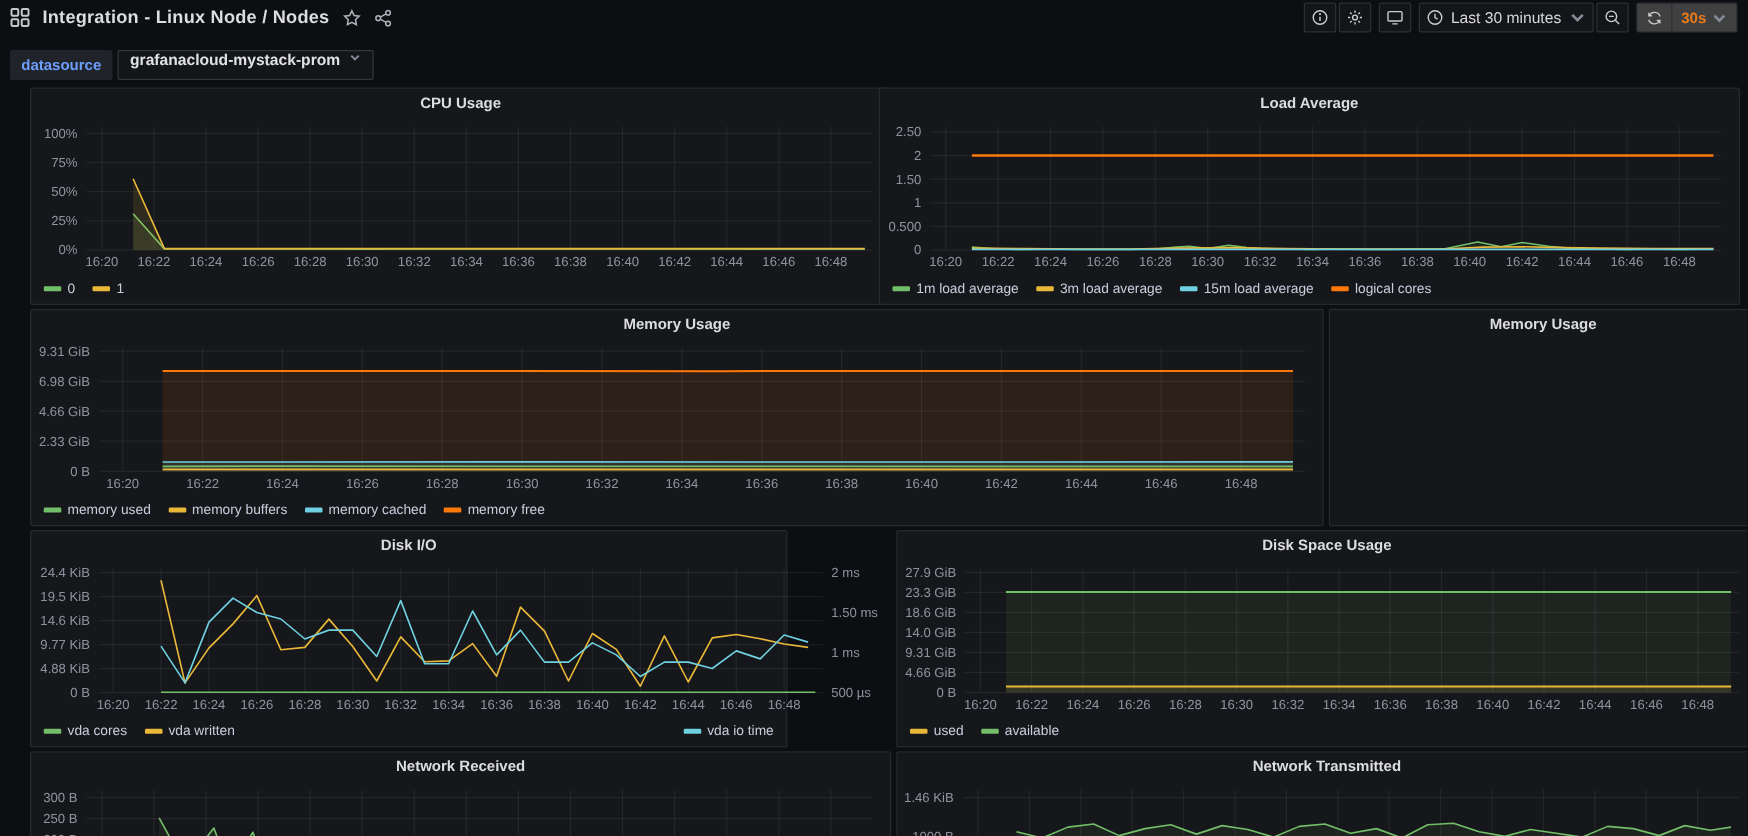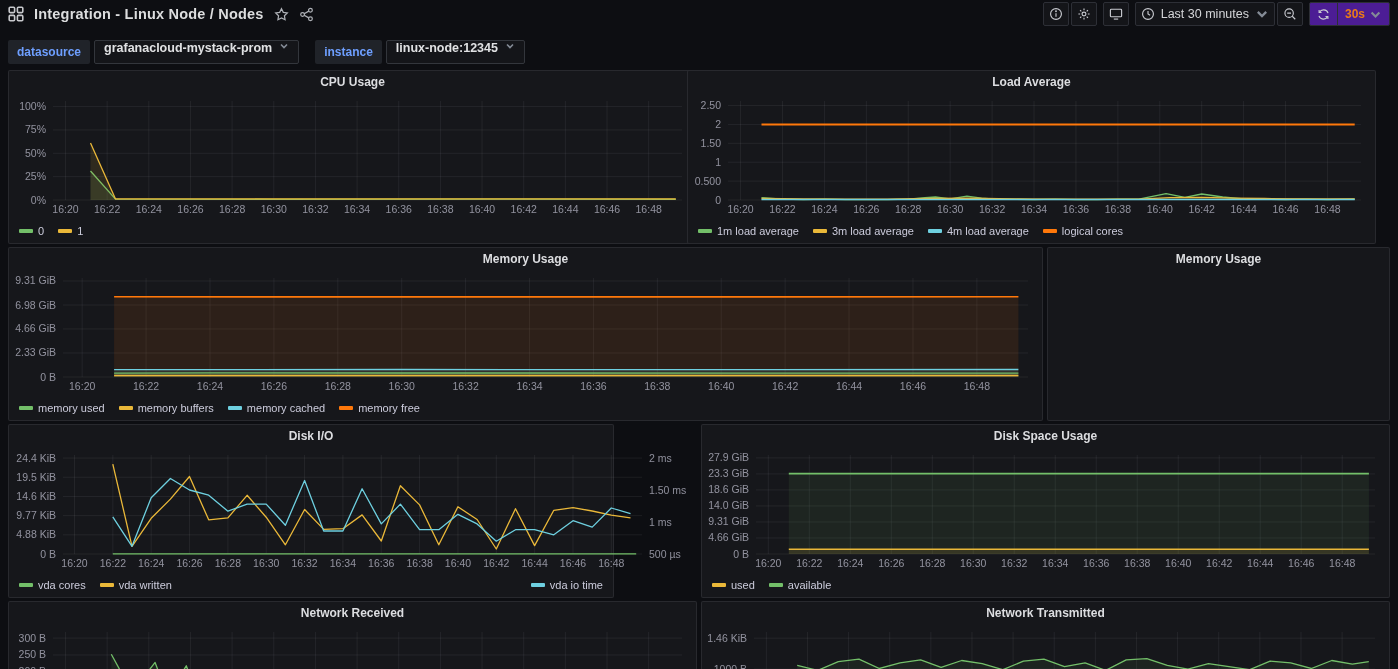--- a/index.html
+++ b/index.html
@@ -17,37 +17,37 @@
   .apps-icon{ width:16px; height:16px; color:#c7c8cc; }
   .dash-title{ font-size:14.5px; font-weight:700; color:#dcddde; letter-spacing:.2px; }
   .tb-ico{ width:15px; height:15px; color:#aeb1b7; cursor:pointer; }
   .tb-right{ margin-left:auto; display:flex; align-items:center; gap:6px; }
   .btn{ height:24px; min-width:26px; border:1px solid #2d2f36; border-radius:2px;
     background:#141519; display:flex; align-items:center; justify-content:center;
     gap:6px; padding:0 5px; cursor:pointer; color:#c9cbd1; }
   .btn svg{ width:14px; height:14px; }
   .btn .lbl{ font-size:12.5px; font-weight:500; color:#d5d6d9; white-space:nowrap; }
   .btn-group{ display:flex; gap:2px; }
-  .split{ display:flex; border:1px solid #2d2f36; border-radius:2px; height:24px; background:#4c1d95; }
+  .split{ display:flex; border:1px solid #2d2f36; border-radius:2px; height:24px; background:#404040; }
   .split .seg{ display:flex; align-items:center; gap:4px; padding:0 7px; cursor:pointer; color:#c9cbd1; }
   .split .seg+.seg{ border-left:1px solid #2d2f36; }
   .split svg{ width:13px; height:13px; }
   .interval{ font-size:12px; font-weight:700; color:#eb7b18; }
   .chev{ width:10px; height:10px; color:#848b96; }
   
   .subbar{ position:absolute; left:8px; top:40px; display:flex; gap:16px; }
   .var{ display:flex; }
   .var-label{ background:#202329; color:#6e9fff; font-size:12px; font-weight:700;
     height:24px; display:flex; align-items:center; padding:0 9px; border-radius:2px; }
   .var-value{ margin-left:4px; background:#141519; border:1px solid #33363c; border-radius:2px;
     height:24px; display:flex; gap:7px; padding:0 9px;
     font-size:12.5px; font-weight:600; color:#e0e1e3; cursor:pointer; }
   
   .panel{ position:absolute; background:#16171b; border:1px solid rgba(204,204,220,.1);
-    border-radius:2px; }
+    border-radius:2px;margin-left:16px; }
   .ptitle{ position:absolute; top:0; left:0; right:0; height:22px; line-height:23px;
     text-align:center; font-size:12px; font-weight:700; color:#dcdde0; cursor:pointer; }
   .plot{ position:absolute; top:22px; left:4px; right:4px; bottom:28px; cursor:crosshair; }
   .plot svg{ display:block; }
   .legend{ position:absolute; left:10px; right:10px; bottom:4px; height:16px;
     display:flex; align-items:center; gap:14px; font-size:11px; color:#ccccdc; }
   .li{ display:flex; align-items:center; gap:5px; cursor:pointer; }
   .li .sw{ width:14px; height:4px; border-radius:1px; display:inline-block; }
   .lr{ margin-left:auto; }
   
@@ -139,29 +139,20 @@
       </div>
     </div>
   </div>
 </header>
 
 <div class="subbar">
   <div class="var">
     <span class="var-label">datasource</span>
     <span class="var-value">
       <span>grafanacloud-mystack-prom</span>
-      <svg class="chev" viewBox="0 0 10 10" fill="none" stroke="#848b96" stroke-width="1.6">
-          <path d="M2 3.5l3 3 3-3"></path>
-        </svg>
-    </span>
-  </div>
-  <div class="var">
-    <span class="var-label">instance</span>
-    <span class="var-value">
-      <span>linux-node:12345</span>
       <svg class="chev" viewBox="0 0 10 10" fill="none" stroke="#848b96" stroke-width="1.6">
           <path d="M2 3.5l3 3 3-3"></path>
         </svg>
     </span>
   </div>
 </div>
 
 <section class="panel pnl-0">
   <h2 class="ptitle">CPU Usage</h2>
   <div class="plot">
@@ -282,21 +273,21 @@
       <div class="li">
         <span class="sw" style="background: rgb(115, 191, 105);"></span>
         <span>1m load average</span>
       </div>
       <div class="li">
         <span class="sw" style="background: rgb(234, 184, 57);"></span>
         <span>3m load average</span>
       </div>
       <div class="li">
         <span class="sw" style="background: rgb(110, 208, 224);"></span>
-        <span>4m load average</span>
+        <span>15m load average</span>
       </div>
       <div class="li">
         <span class="sw" style="background: rgb(255, 120, 10);"></span>
         <span>logical cores</span>
       </div>
     </div>
 </section>
 
 <section class="panel pnl-2">
   <h2 class="ptitle">Memory Usage</h2>

